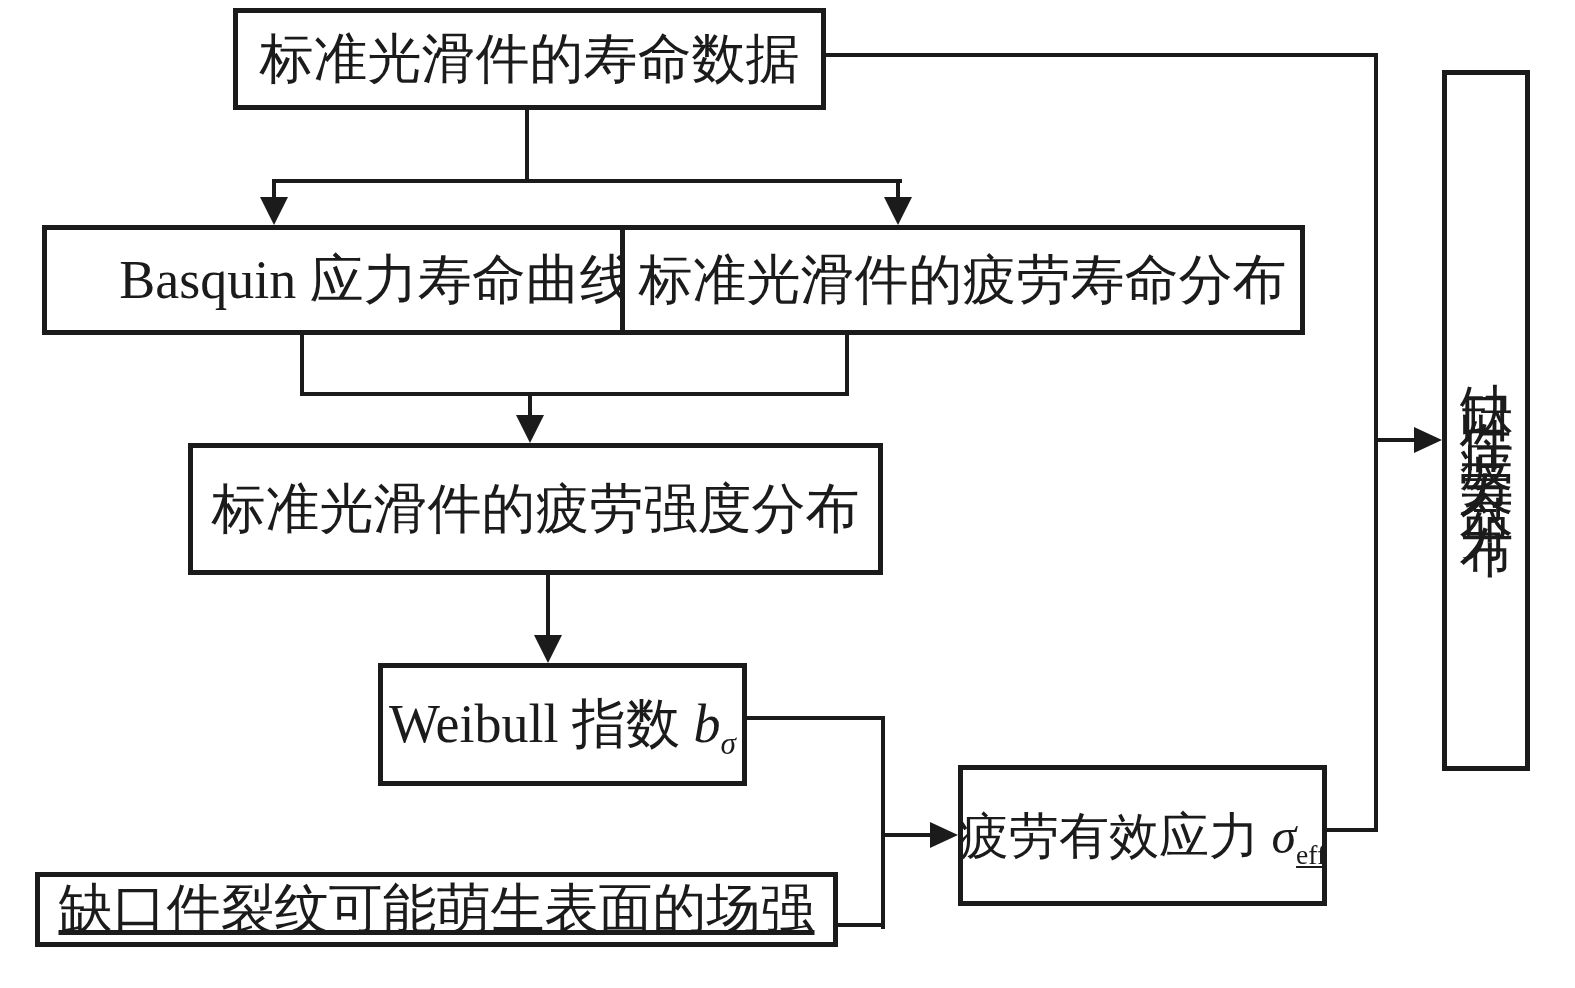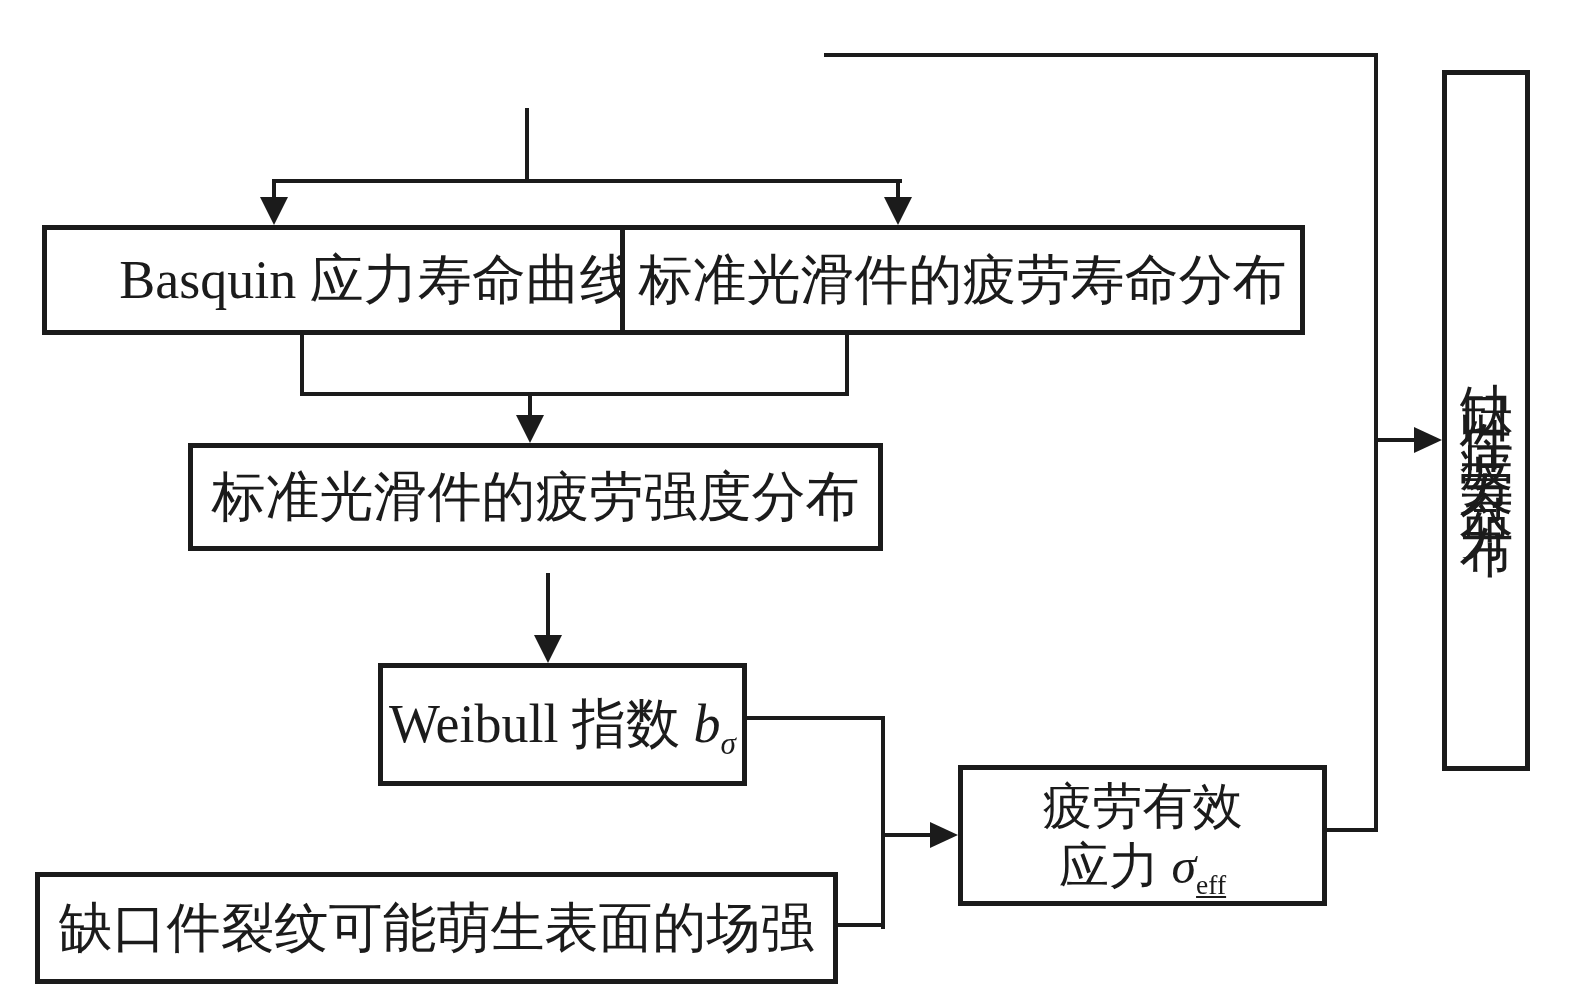--- a/index.html
+++ b/index.html
@@ -25,29 +25,29 @@
     border-top:13px solid transparent; border-bottom:13px solid transparent;
     border-left:28px solid var(--stroke);
   }
   .mvar { font-style:italic; }
   sub.isub { font-size:0.58em; font-style:italic; line-height:0; }
   sub.rsub { font-size:0.55em; font-style:normal; line-height:0;text-decoration:underline; }
   .vtext {
     writing-mode:vertical-rl; text-orientation:upright;
     letter-spacing:18px; font-size:54px;
   }
-  .stack { display:flex; flex-direction:column; align-items:center; }
+  .stack { display:flex; flex-direction:row; align-items:center; }
 
   
   #b-life     { left:233px;  top:8px;   width:593px; height:102px; }
   #b-basquin  { left:42px;   top:225px; width:669px; height:110px; }
   #b-lifedist { left:620px;  top:225px; width:685px; height:110px; }
-  #b-strength { left:188px;  top:443px; width:695px; height:108px; }
+  #b-strength { left:188px;  top:443px; width:695px; height:132px; }
   #b-weibull  { left:378px;  top:663px; width:369px; height:123px; }
-  #b-field    { left:35px;   top:872px; width:803px; height:112px; }
+  #b-field    { left:35px;   top:872px; width:803px; height:75px;text-decoration:underline; }
   #b-eff      { left:958px;  top:765px; width:369px; height:141px; font-size:50px; }
   #b-notch    { left:1442px; top:70px;  width:88px;  height:701px; }
 
   
   #l1  { left:525px;  top:108px; width:4px;   height:75px;  }
   #l2  { left:272px;  top:179px; width:630px; height:4px;   }
   #l3  { left:272px;  top:179px; width:4px;   height:22px;  }
   #l4  { left:896px;  top:179px; width:4px;   height:22px;  }
   #a1  { left:260px;  top:197px; }
   #a2  { left:884px;  top:197px; }
@@ -67,20 +67,23 @@
   #l15 { left:1374px; top:53px;  width:4px;   height:779px; }
   #l16 { left:1325px; top:828px; width:53px;  height:4px;   }
   #l17 { left:1376px; top:438px; width:40px;  height:4px;   }
   #a6  { left:1414px; top:427px; }
 </style>
 </head>
 <body>
 
 <div class="canvas">
 
+  <div class="box" id="b-life">
+    <span>标准光滑件的寿命数据</span>
+  </div>
 
   <div class="box" id="b-basquin">
     <span>Basquin 应力寿命曲线</span>
   </div>
 
   <div class="box" id="b-lifedist">
     <span>标准光滑件的疲劳寿命分布</span>
   </div>
 
   <div class="box" id="b-strength">

